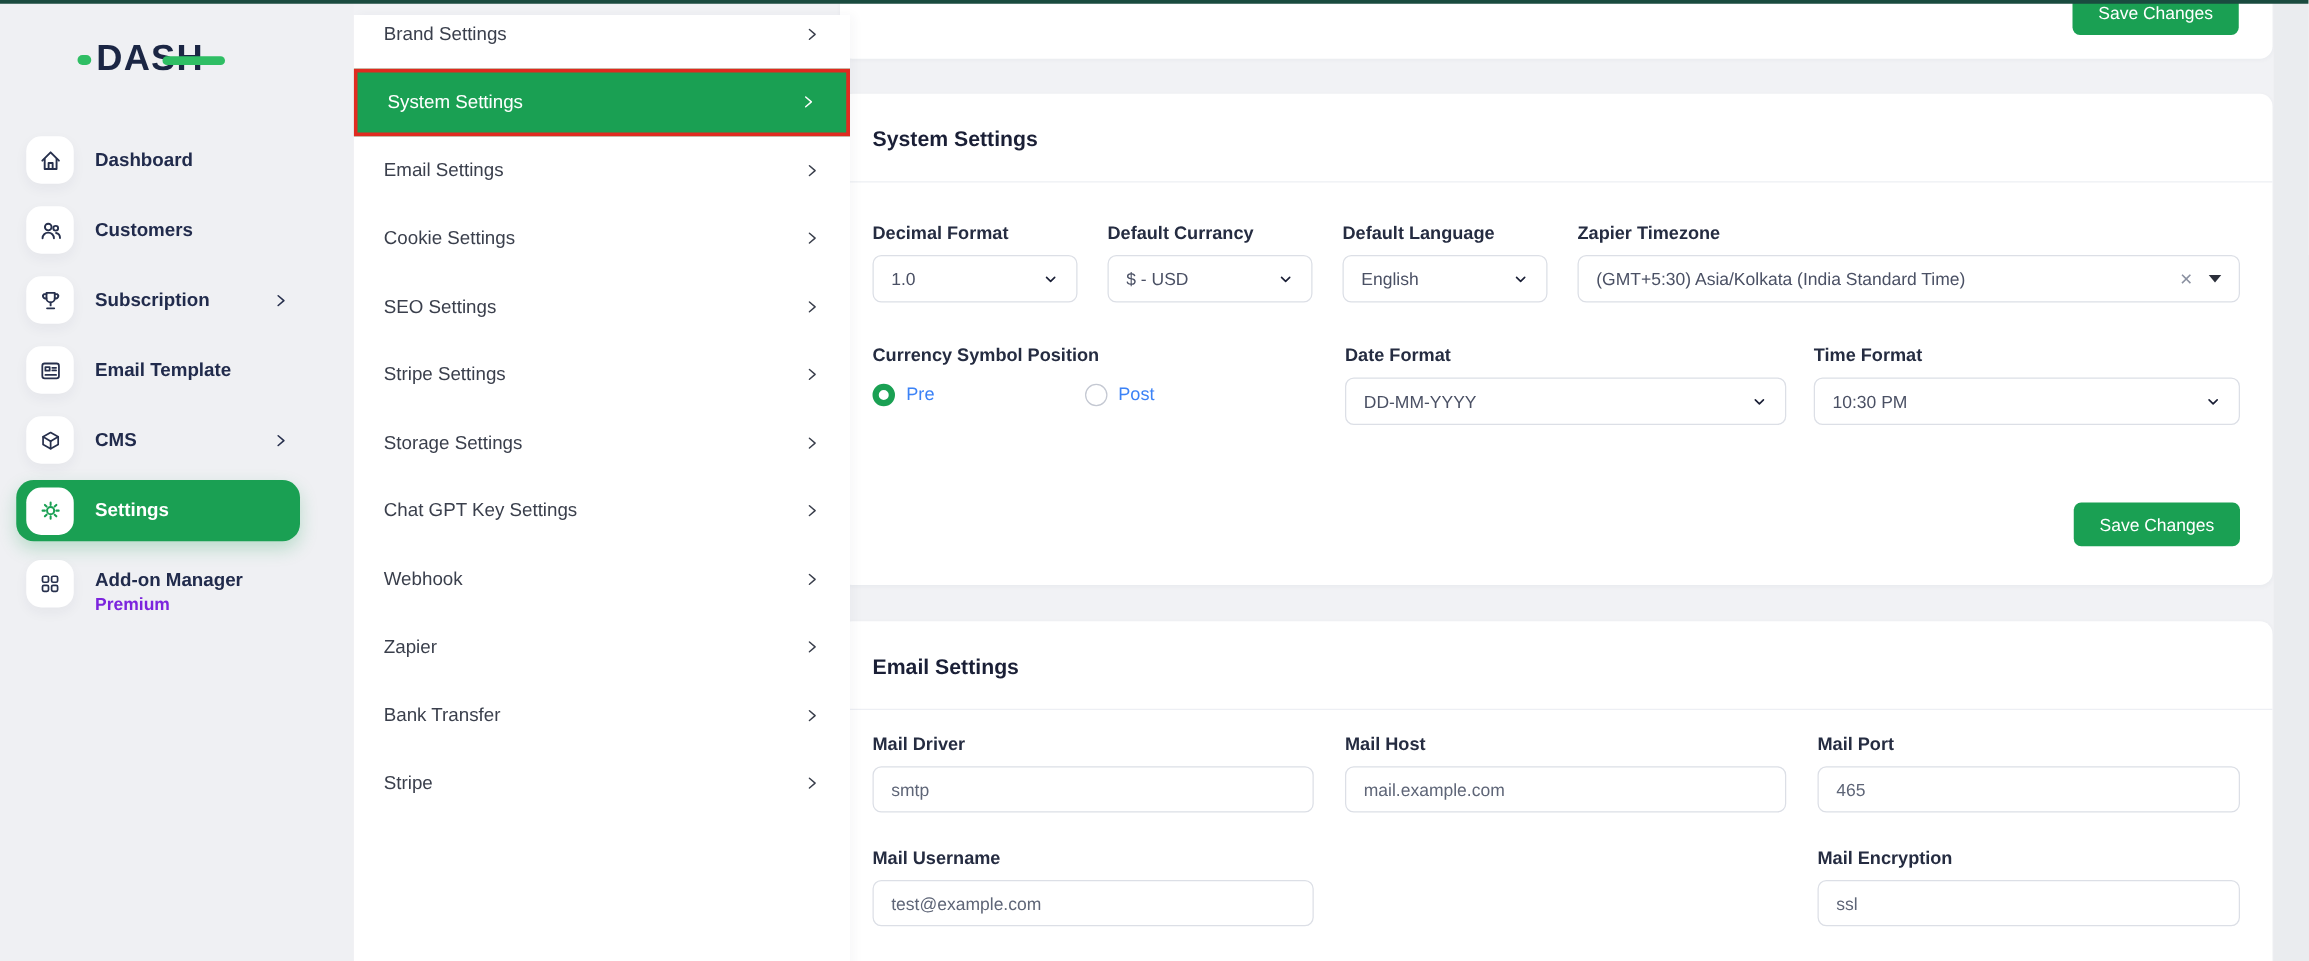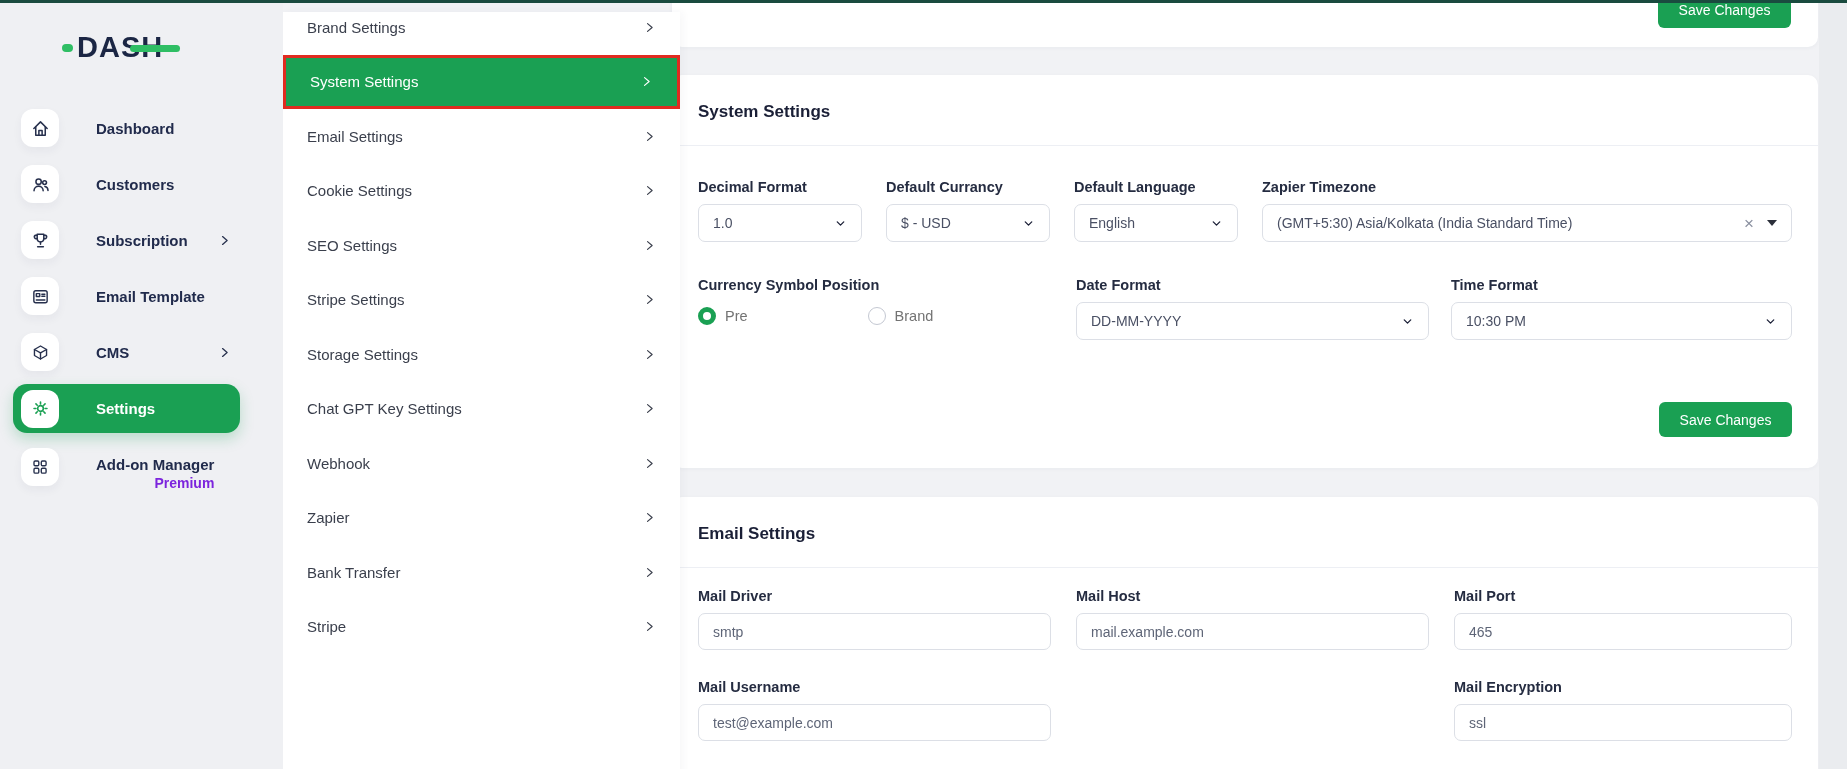--- a/index.html
+++ b/index.html
@@ -10,28 +10,28 @@
   
   .topbar{ position:absolute; top:0; left:0; width:100%; height:3px; background:#1a4b3f; z-index:60; }
 
   
   .sidebar{ position:absolute; top:0; left:0; width:283px; height:769px; background:#eff0f3; z-index:5; }
   .logo{ position:absolute; top:30px; left:62px; height:34px; display:flex; align-items:center; }
   .logo-dot{ width:11px; height:8px; border-radius:4px; background:#2fbe64; margin-right:4px; margin-top:2px; }
   .logo-text{ font-size:29px; font-weight:800; letter-spacing:1px; color:#1b2644; position:relative; line-height:1; }
   .logo-bar{ position:absolute; right:-17px; top:15px; width:50px; height:7px; border-radius:4px; background:#2fbe64; }
   .nav{ position:absolute; top:100px; left:0; width:283px; display:flex; flex-direction:column; }
-  .nav-item{ height:56px; display:flex; align-items:center; padding-left:21px; padding-right:52px; cursor:pointer;gap:20px; }
+  .nav-item{ height:56px; display:flex; align-items:center; padding-left:21px; padding-right:52px; cursor:pointer; }
   .tile{ width:38px; height:38px; border-radius:12px; background:#ffffff; box-shadow:0 4px 10px rgba(30,40,70,0.05); display:flex; align-items:center; justify-content:center; color:#27304d; flex:none; }
   .nav-label{ margin-left:17px; font-size:15px; font-weight:600; color:#212b4c; }
   .nav-chev{ margin-left:auto; color:#27304d; display:flex; }
   .nav-item.active{ height:49px; margin:4px 43px 3px 13px; padding-left:8px; padding-right:14px; background:#1aa053; border-radius:14px; box-shadow:0 6px 14px rgba(26,160,83,0.25); }
   .nav-item.active .nav-label{ color:#ffffff; }
   .nav-item.active .tile{ color:#1aa053; box-shadow:none; }
-  .nav-text2{ margin-left:17px; display:inline-block; text-align:right;margin-top:12px; }
+  .nav-text2{ margin-left:17px; display:inline-block; text-align:left;margin-top:12px; }
   .nav-text2 .nav-label{ margin-left:0; display:block; }
   .nav-badge{ display:block; font-size:14px; font-weight:700; color:#7c24dd; margin-top:2px; }
 
   
   .submenu{ position:absolute; top:12px; left:283px; width:397px; height:769px; background:#ffffff; box-shadow:3px 0 8px rgba(40,50,70,0.04); z-index:4; padding-top:0; }
   .submenu-list{ margin-top:-12px; }
   .menu-item{ height:54.5px; display:flex; align-items:center; justify-content:space-between; padding:0 24px; font-size:15px; color:#3a3f4c; cursor:pointer; }
   .menu-label{ font-weight:500; }
   .menu-chev{ color:#3a3f4c; display:flex; }
   .menu-item.active{ background:#1aa053; color:#ffffff; border:3px solid #e02b20; }
@@ -55,21 +55,21 @@
   .control .spacer{ flex:1; }
   .chev-down{ color:#1a1f36; display:flex; flex:none; }
   .clear-x{ font-size:17px; color:#8a90a0; margin-right:13px; line-height:1; }
   .caret{ width:0; height:0; border-left:5px solid transparent; border-right:5px solid transparent; border-top:6px solid #2b2f3a; }
   input.tinput{ width:100%; height:37px; border:1px solid #dcdfe6; border-radius:7px; background:#fff; padding:0 14px; font-size:14px; color:#5e6577; font-family:inherit; outline:none; }
 
   .radio-row{ display:flex; align-items:center; gap:120px; margin-top:14px; }
   .radio{ display:flex; align-items:center; gap:9px; cursor:pointer; }
   .rdot{ width:18px; height:18px; border-radius:50%; background:#fff; border:1px solid #c4c8d2; flex:none; }
   .rdot.checked{ border:5.5px solid #1aa053; }
-  .rlabel{ font-size:14.5px; color:#737373; font-weight:500; }
+  .rlabel{ font-size:14.5px; color:#3b82f6; font-weight:500; }
 
   .save-btn{ position:absolute; height:35px; width:133px; background:#1aa053; border:none; border-radius:6px; color:#ffffff; font-size:14px; font-weight:500; font-family:inherit; cursor:pointer; display:flex; align-items:center; justify-content:center; }
   .save-top{ right:27px; top:12px; height:36px; }
   .save-system{ right:26px; top:327px; }
 
   svg{ display:block; }
 </style>
 </head>
 <body>
 
@@ -342,21 +342,21 @@
 
       <div class="fgroup" style="left:26px; top:202px; width:340px;">
         <span class="flabel">Currency Symbol Position</span>
         <div class="radio-row">
           <label class="radio">
             <span class="rdot checked"></span>
             <span class="rlabel">Pre</span>
           </label>
           <label class="radio">
             <span class="rdot"></span>
-            <span class="rlabel">Brand</span>
+            <span class="rlabel">Post</span>
           </label>
         </div>
       </div>
 
       <div class="fgroup" style="left:404px; top:202px; width:353px;">
         <span class="flabel">Date Format</span>
         <div class="control">
           <span class="val">DD-MM-YYYY</span>
           <span class="spacer"></span>
           <span class="chev-down">

